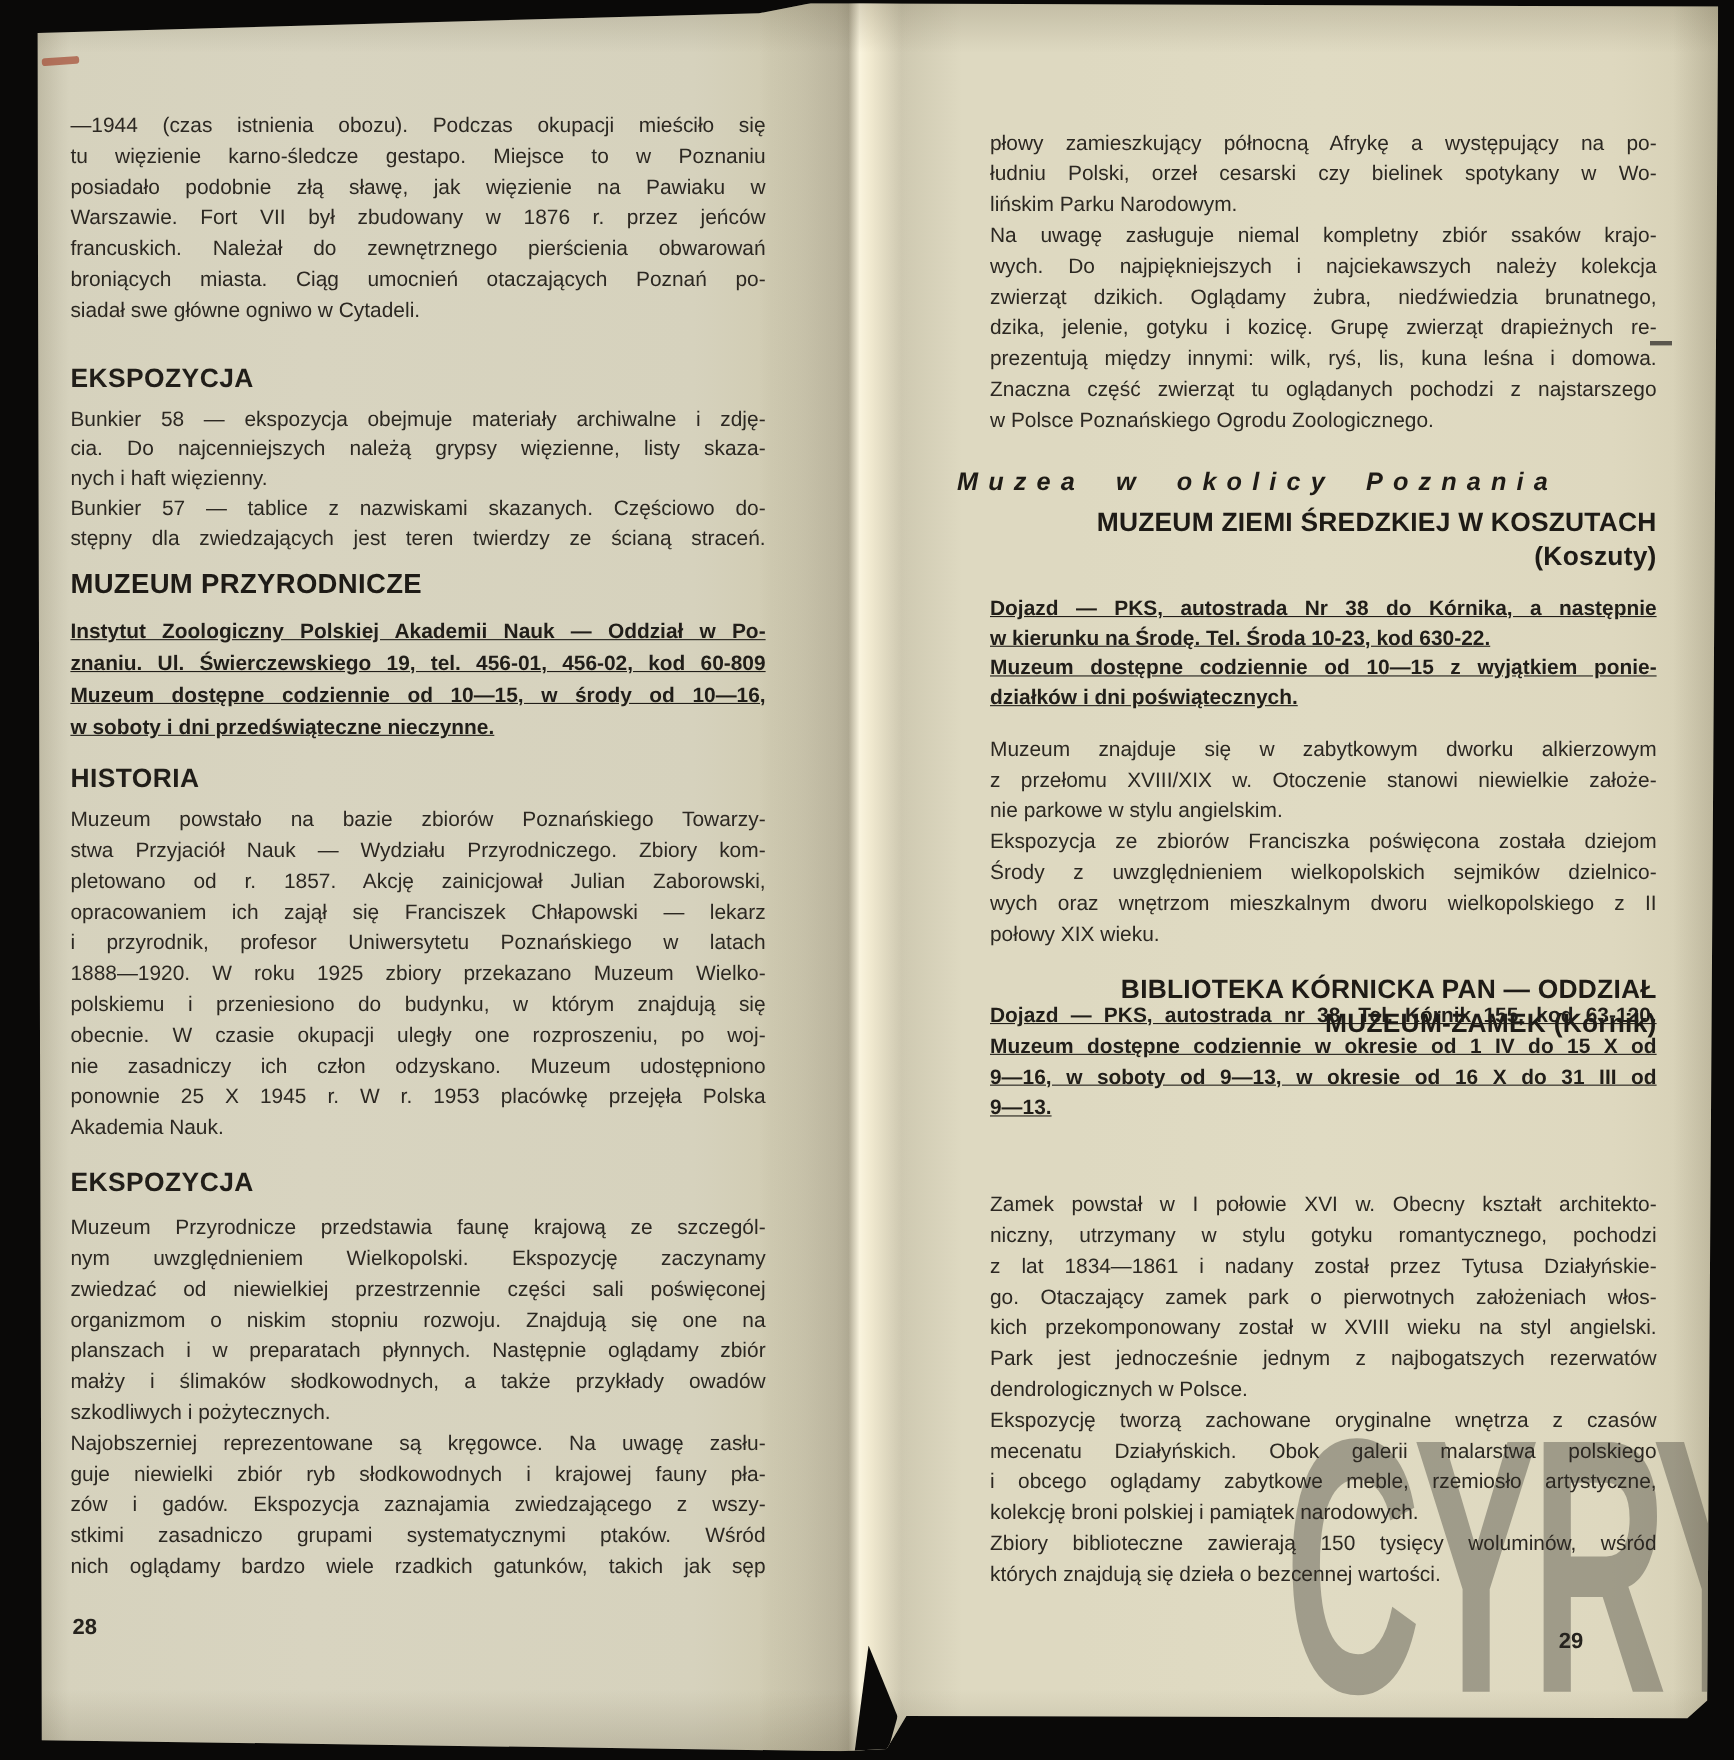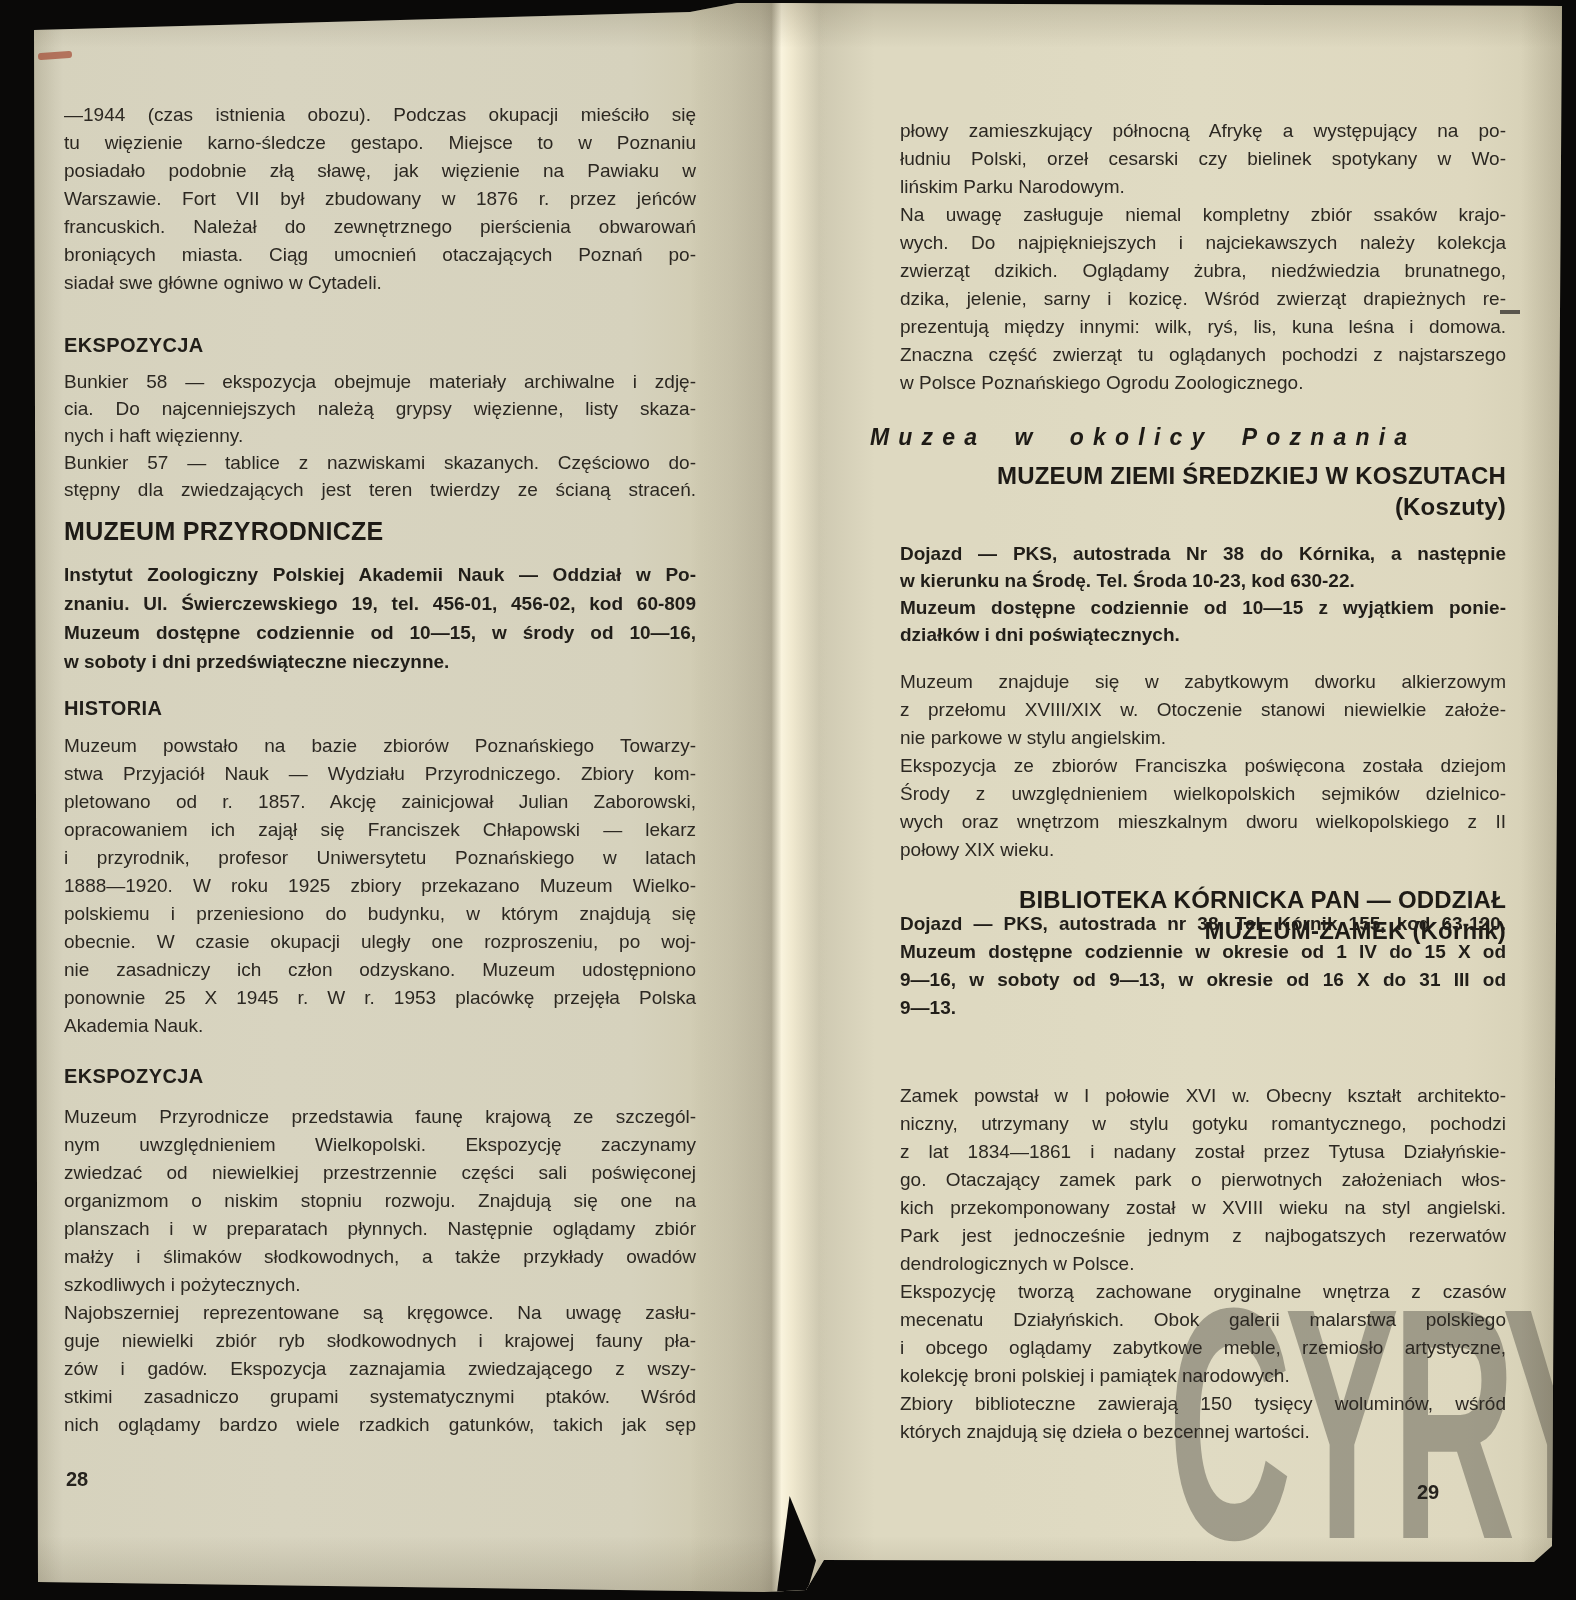--- a/index.html
+++ b/index.html
@@ -41,22 +41,22 @@
     color:rgba(90,87,77,.48);
     transform:scaleX(.52);transform-origin:left top;
     user-select:none;
   }
   .blk{position:absolute;z-index:2;color:#2c2822;font-size:19px;line-height:28px;}
   .left-col{left:64px;width:632px;}
   .right-col{left:862px;width:606px;margin-left:38px;}
   .ln{text-align:justify;text-align-last:justify;}
   .ln-last{text-align-last:left;}
   .jl .ln-last{text-align-last:justify;}
-  .bold-block{font-weight:700;color:#211e19;}
-  .h-small{font-size:20px;font-weight:700;letter-spacing:.4px;color:#211e19;}
+  .bold-block{font-weight:700;color:#211e19;text-decoration:underline;}
+  .h-small{font-size:24px;font-weight:700;letter-spacing:.4px;color:#211e19;}
   .h-big{font-size:25px;font-weight:700;letter-spacing:.3px;color:#1e1b16;}
   .h-spread{font-size:23px;font-weight:700;letter-spacing:.40em;word-spacing:.55em;color:#1e1b16;margin-left:8px;font-style:italic;}
   .h-two{font-size:24px;font-weight:700;line-height:31px;letter-spacing:.2px;color:#1e1b16;text-align:right;}
   .pagenum{position:absolute;z-index:2;font-size:20px;font-weight:700;color:#26231e;}
   .redmark{
     position:absolute;left:38px;top:52px;width:34px;height:7px;z-index:2;
     background:#a44a33;opacity:.7;border-radius:3px;transform:rotate(-4deg);
   }
   .dash-artifact{
     position:absolute;left:1500px;top:310px;width:20px;height:4px;z-index:2;
@@ -156,21 +156,21 @@
     <div class="blk right-col" style="top:117px">
       <div>
           <div class="ln">płowy zamieszkujący północną Afrykę a występujący na po-</div>
           <div class="ln">łudniu Polski, orzeł cesarski czy bielinek spotykany w Wo-</div>
           <div class="ln ln-last">lińskim Parku Narodowym.</div>
         </div>
       <div>
           <div class="ln">Na uwagę zasługuje niemal kompletny zbiór ssaków krajo-</div>
           <div class="ln">wych. Do najpiękniejszych i najciekawszych należy kolekcja</div>
           <div class="ln">zwierząt dzikich. Oglądamy żubra, niedźwiedzia brunatnego,</div>
-          <div class="ln">dzika, jelenie, sarny i kozicę. Wśród zwierząt drapieżnych re-</div>
+          <div class="ln">dzika, jelenie, gotyku i kozicę. Grupę zwierząt drapieżnych re-</div>
           <div class="ln">prezentują między innymi: wilk, ryś, lis, kuna leśna i domowa.</div>
           <div class="ln">Znaczna część zwierząt tu oglądanych pochodzi z najstarszego</div>
           <div class="ln ln-last">w Polsce Poznańskiego Ogrodu Zoologicznego.</div>
         </div>
     </div>
 
     <div class="blk right-col h-spread" style="top:423px">Muzea w okolicy Poznania</div>
 
     <div class="blk right-col h-two" style="top:460px">
       <div>MUZEUM ZIEMI ŚREDZKIEJ W KOSZUTACH</div>

